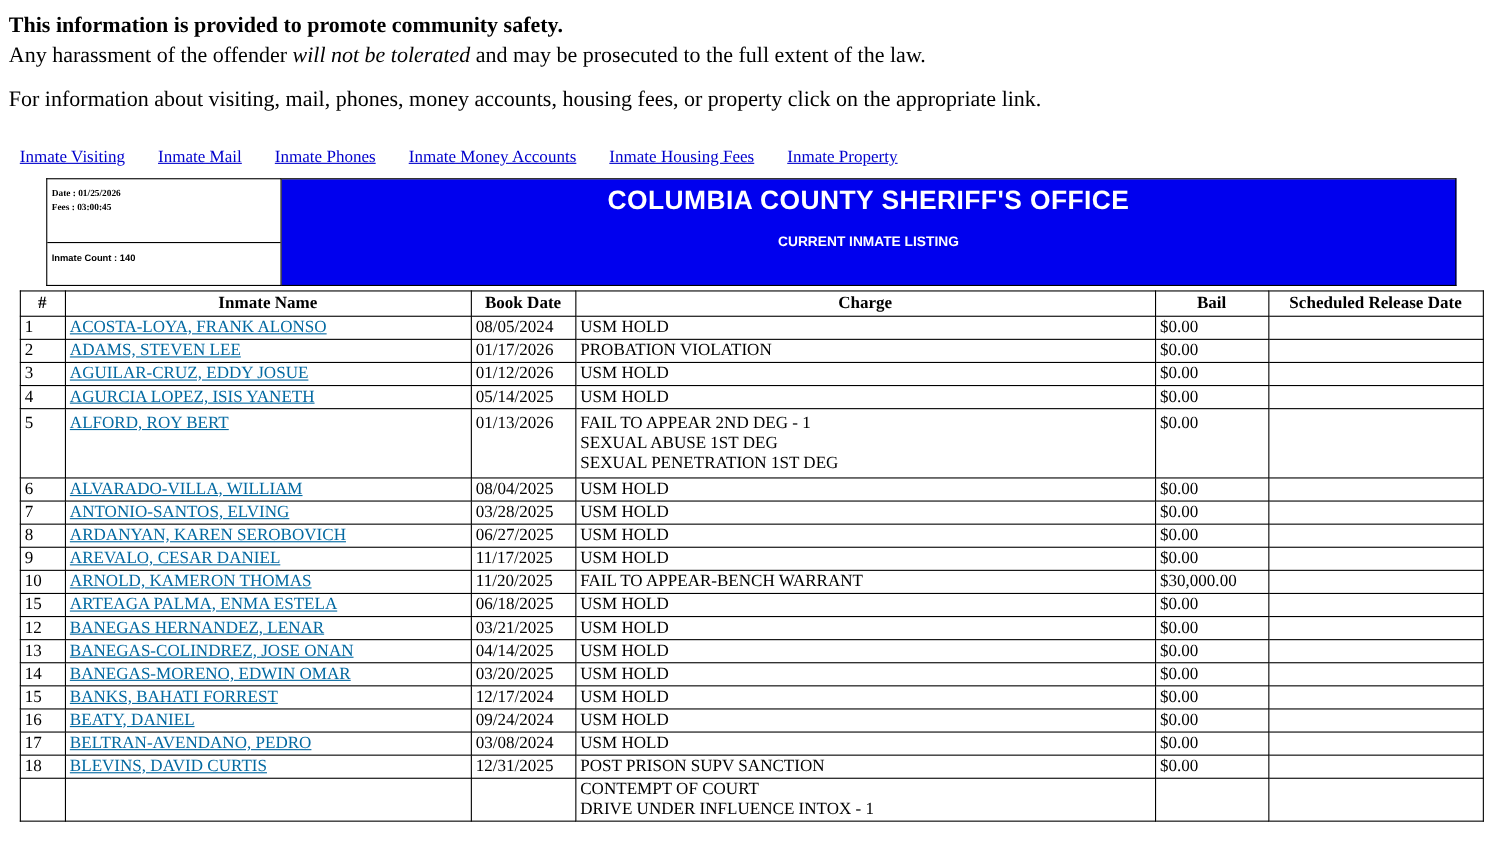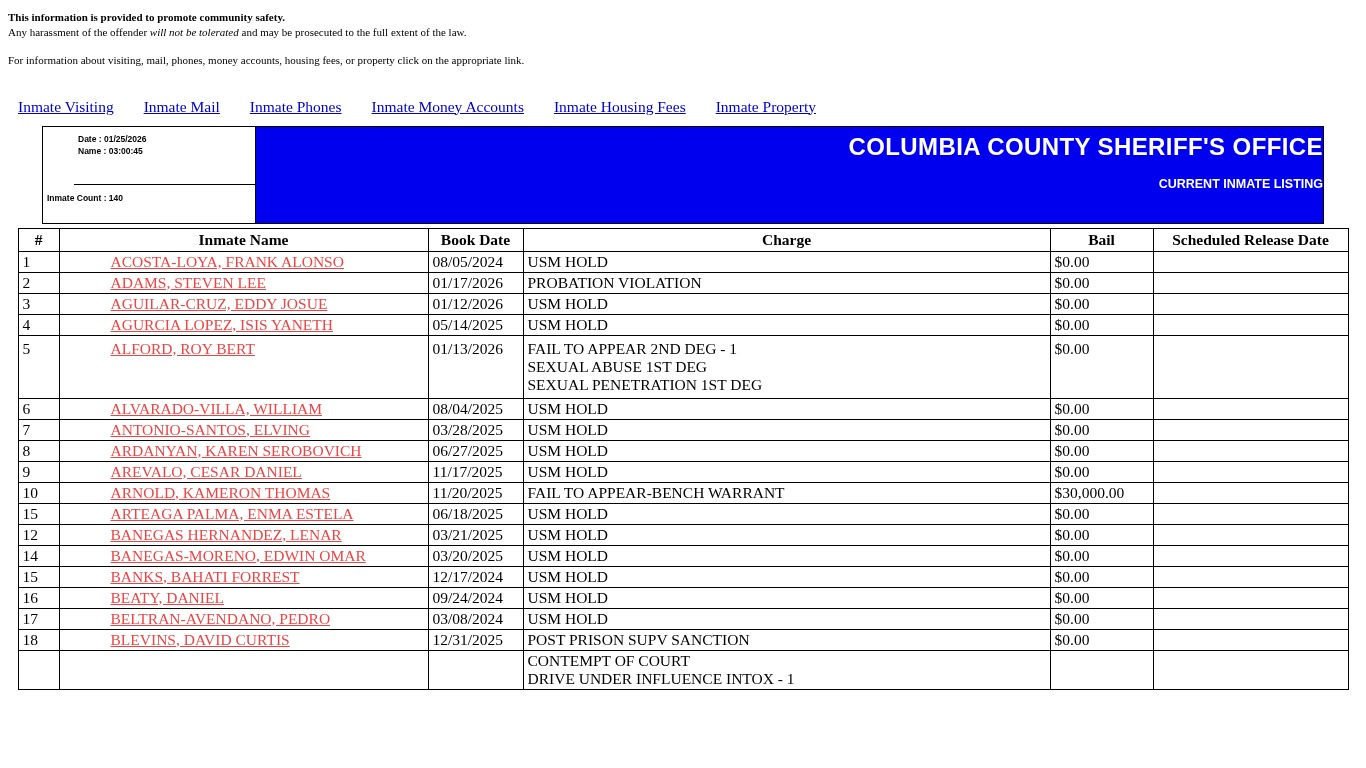--- a/index.html
+++ b/index.html
@@ -13,21 +13,21 @@
   body {
     width: 1366px;
     height: 768px;
     overflow: hidden;
   }
   .page {
     padding: 10px 8px 0 8px;
     box-sizing: border-box;
   }
   .notice-line {
-    font-size: 11px;
+    font-size: 20px;
     line-height: 1.35;
   }
   .notice-bold {
     font-weight: bold;
   }
   .italic {
     font-style: italic;
   }
   .spacer {
     height: 13px;
@@ -55,40 +55,39 @@
     padding: 0;
     vertical-align: top;
   }
   .hdr-left {
     width: 212px;
     background: #ffffff;
   }
   .hdr-left-top {
     height: 58px;
     padding: 6px 4px 17px 4px;
-    font-family: Liberation Sans, sans-serif;
+    font-family: Liberation Serif, serif;
     font-size: 8.5px;
     font-weight: bold;
     line-height: 1.5;
     border-bottom: 1px solid #000000;
     box-sizing: border-box;
-    margin-left: 31px;
   }
   .hdr-left-bot {
     height: 36px;
     padding: 8px 20px 0 4px;
     font-family: "Liberation Sans", sans-serif;
     font-size: 8.5px;
     font-weight: bold;
     box-sizing: border-box;
   }
   .hdr-right {
     background: #0000ee;
     color: #ffffff;
-    text-align: right;
+    text-align: center;
     height: 96px;
     vertical-align: middle;
   }
   .hdr-title {
     font-family: "Liberation Sans", sans-serif;
     font-size: 24px;
     font-weight: bold;
     letter-spacing: 0.4px;
     padding-top: 6px;
   }
@@ -117,22 +116,21 @@
     padding: 2px 4px;
   }
   .col-num   { width: 32px; }
   .col-name  { width: 360px; }
   .col-book  { width: 86px; }
   .col-charge{ width: 518px; font-family: Liberation Serif, serif; }
   .col-bail  { width: 94px; }
   .col-rel   { width: 186px; }
   .inmate-table td.num { text-align: left; }
   .inmate-table td a {
-    color: #ef4444;
-    margin-left: 47px;
+    color: #0369a1;
   }
   .name-cell { padding-left: 38px; }
   .charge-line { white-space: pre-line; }
   .row-tall td { padding-top: 4px; padding-bottom: 4px; }
 </style>
 </head>
 <body>
 
 <div class="page">
 
@@ -146,21 +144,21 @@
   <div class="links-row">
     <a href="#">Inmate Visiting</a><a href="#">Inmate Mail</a><a href="#">Inmate Phones</a><a href="#">Inmate Money Accounts</a><a href="#">Inmate Housing Fees</a><a href="#">Inmate Property</a>
   </div>
 
   <table class="header-table">
     <tbody>
         <tr>
       <td class="hdr-left">
         <div class="hdr-left-top">
           <div>Date : 01/25/2026</div>
-          <div>Name : 03:00:45</div>
+          <div>Fees : 03:00:45</div>
         </div>
         <div class="hdr-left-bot">Inmate Count : 140</div>
       </td>
       <td class="hdr-right">
         <div class="hdr-title">COLUMBIA COUNTY SHERIFF'S OFFICE</div>
         <div class="hdr-sub">CURRENT INMATE LISTING</div>
       </td>
     </tr>
   </tbody>
     </table>
@@ -269,20 +267,28 @@
       </tr>
       <tr>
         <td class="num">12</td>
         <td class="name-cell"><a href="#">BANEGAS HERNANDEZ, LENAR</a></td>
         <td>03/21/2025</td>
         <td class="charge-line">USM HOLD</td>
         <td>$0.00</td>
         <td></td>
       </tr>
       <tr>
+        <td class="num">13</td>
+        <td class="name-cell"><a href="#">BANEGAS-COLINDREZ, JOSE ONAN</a></td>
+        <td>04/14/2025</td>
+        <td class="charge-line">USM HOLD</td>
+        <td>$0.00</td>
+        <td></td>
+      </tr>
+      <tr>
         <td class="num">14</td>
         <td class="name-cell"><a href="#">BANEGAS-MORENO, EDWIN OMAR</a></td>
         <td>03/20/2025</td>
         <td class="charge-line">USM HOLD</td>
         <td>$0.00</td>
         <td></td>
       </tr>
       <tr>
         <td class="num">15</td>
         <td class="name-cell"><a href="#">BANKS, BAHATI FORREST</a></td>

